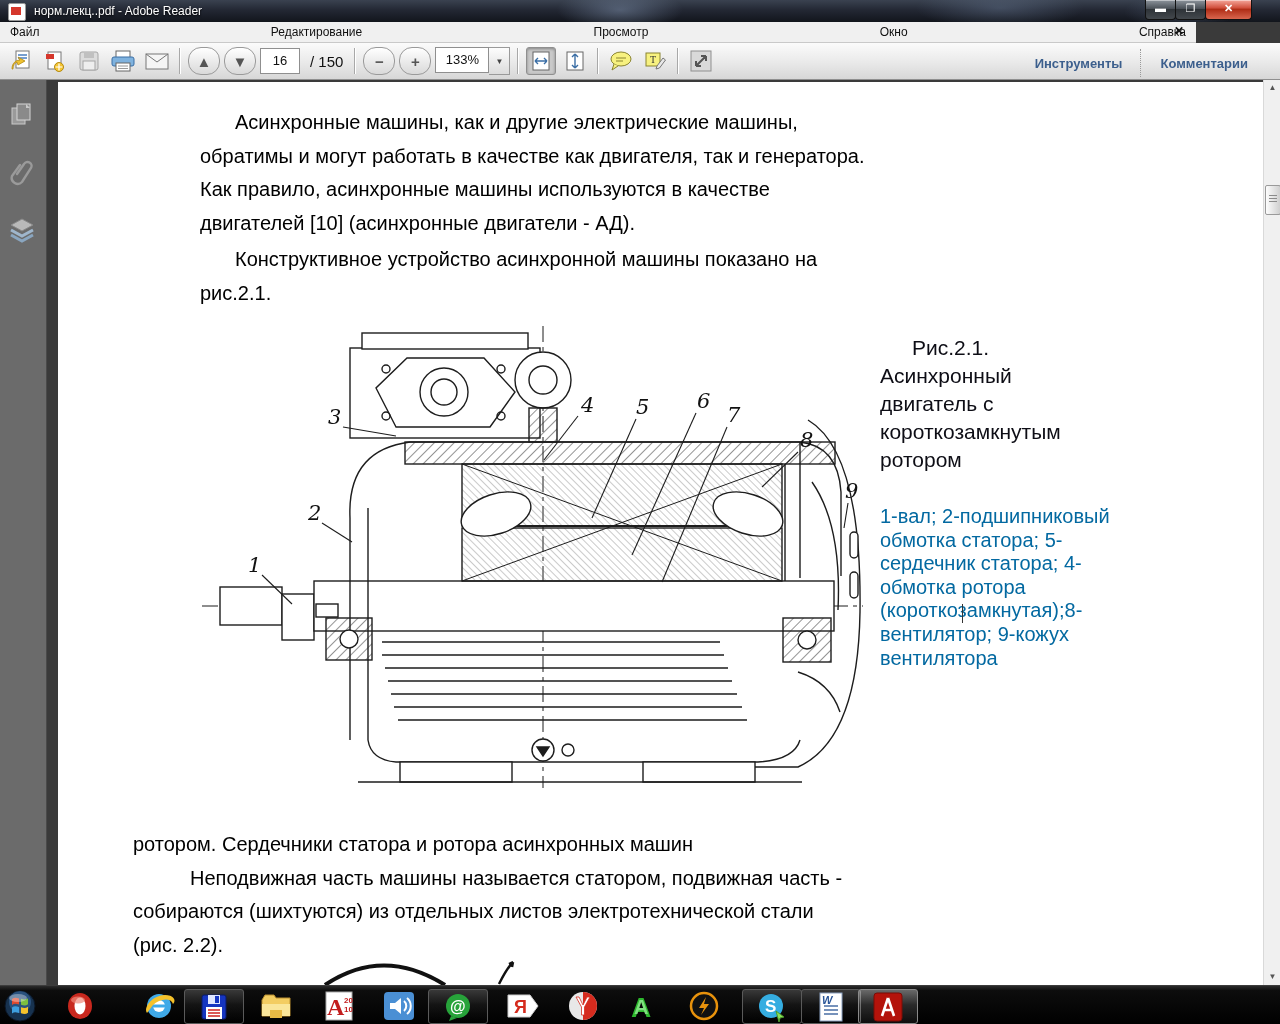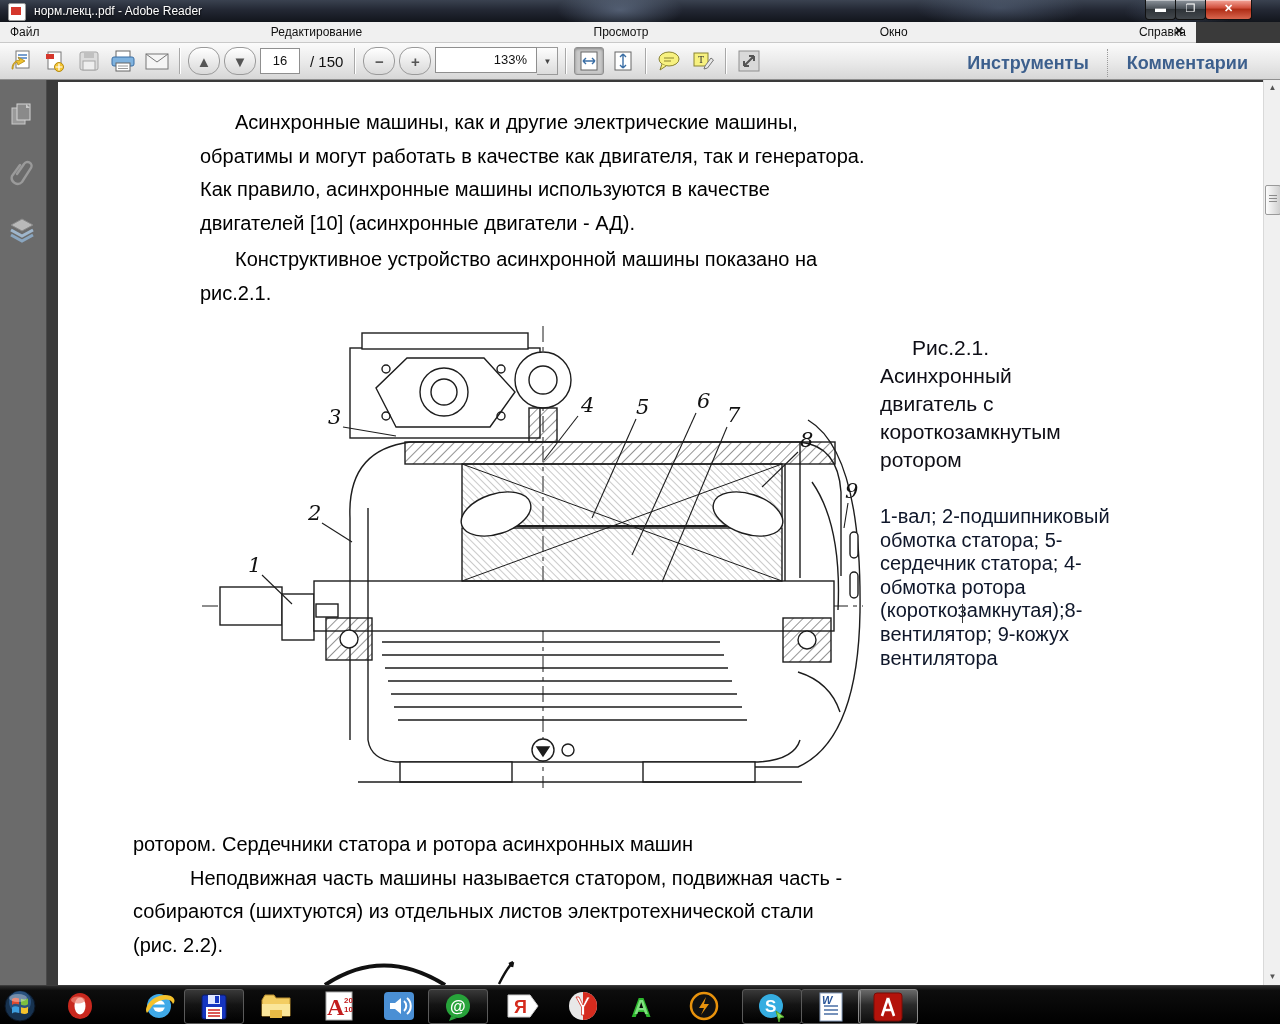--- a/index.html
+++ b/index.html
@@ -37,39 +37,39 @@
   .tgroup{display:flex;align-items:center;gap:4px;}
   .tsep{width:1px;height:26px;background:#a8a8a8;border-right:1px solid #fff;margin:0 7px;}
   .tbtn{width:30px;height:28px;display:flex;align-items:center;justify-content:center;border-radius:3px;}
   .tbtn.pressed{background:#c9c9c9;border:1px solid #8f8f8f;box-shadow:inset 0 1px 3px rgba(0,0,0,.35);width:28px;height:26px;}
   .ovalbtn{width:30px;height:26px;border:1px solid #9a9a9a;border-radius:13px;
     background:linear-gradient(#ffffff,#d9d9d9);display:flex;align-items:center;justify-content:center;
     font-size:15px;font-weight:bold;color:#555;}
   .pagebox,.zoombox{height:24px;border:1px solid #8f8f8f;background:#fff;text-align:center;
     font-size:13px;color:#111;line-height:24px;}
   .pagebox{width:38px;}
-  .zoombox{width:52px;padding-left:48px;}
+  .zoombox{width:52px;}
   .droparrow{width:20px;height:26px;border:1px solid #9a9a9a;border-left:none;
     background:linear-gradient(#fdfdfd,#dcdcdc);display:flex;align-items:center;justify-content:center;
     font-size:8px;color:#444;}
   .slashtotal{font-size:15px;color:#111;margin:0 4px 0 6px;}
   .toolbar-right{position:absolute;right:14px;top:49px;display:flex;align-items:center;gap:0;}
-  .panelbtn{color:#3c5f8d;font-size:18px;font-weight:bold;padding:0 18px;}
+  .panelbtn{color:#3c5f8d;font-size:13px;font-weight:bold;padding:0 18px;}
   .dotsep{width:1px;height:28px;border-left:1px dotted #9a9a9a;}
 
   
   .sidebar{left:0;top:80px;width:46px;height:905px;background:#6b6b6b;border-right:1px solid #4a4a4a;}
   .sideicon{left:8px;width:28px;height:28px;}
 
   
   .docarea{left:47px;top:80px;width:1216px;height:905px;background:#3a3a3a;overflow:hidden;}
   .page{position:absolute;left:11px;top:2px;width:1205px;height:903px;background:#fff;}
   .doc-par{position:absolute;font-size:20px;color:#000;line-height:33.5px;white-space:nowrap;}
   .cap{position:absolute;font-size:21px;color:#0d0d15;line-height:28px;white-space:nowrap;}
-  .leg{position:absolute;font-size:20px;color:#0f172a;line-height:23.6px;white-space:nowrap;}
+  .leg{position:absolute;font-size:20px;color:#0369a1;line-height:23.6px;white-space:nowrap;}
   .text-cursor{position:absolute;width:1px;height:19px;background:#333;}
 
   
   .scrollbar{right:0;top:80px;width:17px;height:905px;background:#f0f0f0;border-left:1px solid #d9d9d9;box-sizing:border-box;}
   .sb-arrow{left:0;width:17px;height:16px;color:#555;font-size:8px;text-align:center;line-height:16px;}
   .sb-thumb{left:1px;top:105px;width:14px;height:28px;border:1px solid #9a9a9a;border-radius:2px;
     background:linear-gradient(90deg,#fdfdfd,#cfcfcf);}
   .sb-thumb:before{content:"";position:absolute;left:3px;top:9px;width:8px;height:1px;background:#8a8a8a;
     box-shadow:0 3px 0 #8a8a8a,0 6px 0 #8a8a8a;}
 

